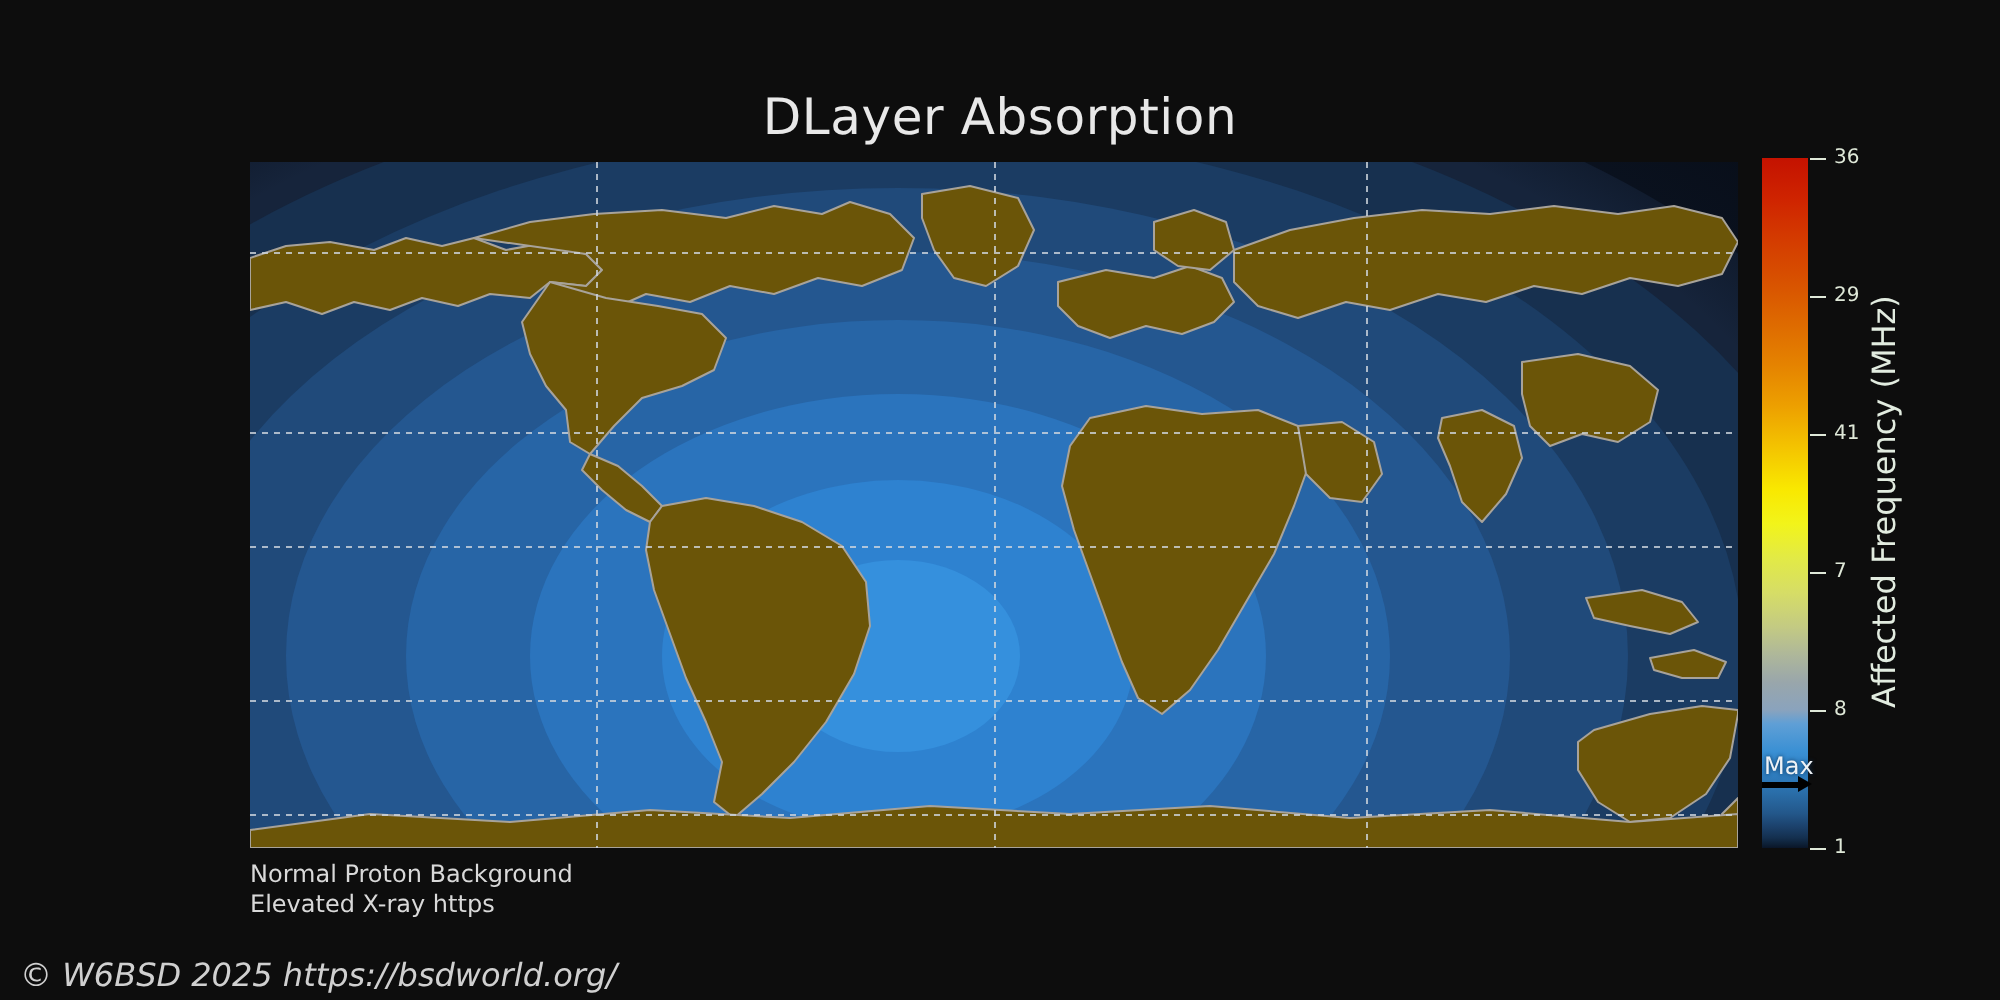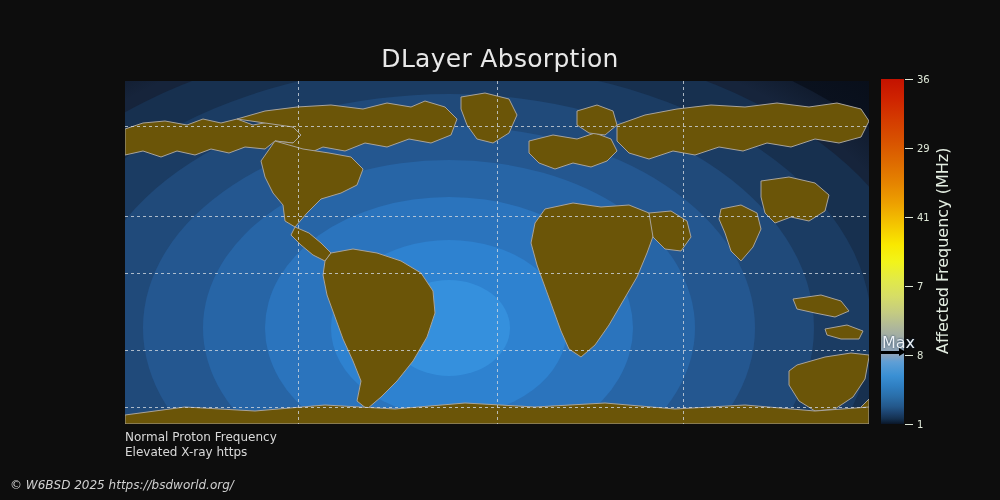--- a/index.html
+++ b/index.html
@@ -58,41 +58,42 @@
     transform:translateY(-50%);white-space:nowrap;
   }
   .cbar-title{
     position:absolute;left:930px;top:75px;height:352px;width:24px;
     color:#e2ece0;font-size:16px;
     writing-mode:vertical-rl;transform:rotate(180deg);
     display:flex;align-items:center;justify-content:center;white-space:nowrap;
   }
   .maxmark{position:absolute;left:-1px;width:26px;}
   .maxmark .mtxt{
-    color:#eef2f6;font-size:16px;line-height:10px;padding-left:2px;
+    color:#eef2f6;font-size:12px;line-height:10px;padding-left:2px;
     text-shadow:0 0 2px #0a2e52;
+    margin-top:40px;
   }
   .maxmark .marrow{position:relative;height:9px;}
   .maxmark .marrow .shaft{
     position:absolute;left:1px;top:3px;width:20px;height:3px;background:#000;
   }
   .maxmark .marrow .head{
     position:absolute;left:19px;top:0px;width:0;height:0;
     border-top:4.5px solid transparent;border-bottom:4.5px solid transparent;
     border-left:7px solid #000;
   }
 
   
   .ann{position:absolute;color:#d9d9d9;font-size:12px;white-space:nowrap;}
   .ann-l1{left:125px;top:430px;}
   .ann-l2{left:125px;top:445px;}
   .ann-r{left:719px;top:435px;}
   .footer{
     position:absolute;left:10px;top:478px;color:#d0d0d0;
-    font-size:12px;font-style:italic;white-space:nowrap;
+    font-size:16px;font-style:italic;white-space:nowrap;
   }
 </style>
 </head>
 <body>
 
 <div id="root">
 
   <div class="title">DLayer Absorption</div>
 
   <div class="map-wrap">
@@ -233,18 +234,18 @@
 
     <div class="cbar-tick" style="top:276px;"></div>
     <div class="cbar-lbl" style="top:276px;">8</div>
 
     <div class="cbar-tick" style="top:345px;"></div>
     <div class="cbar-lbl" style="top:345px;">1</div>
   </div>
 
   <div class="cbar-title">Affected Frequency (MHz)</div>
 
-  <div class="ann ann-l1">Normal Proton Frequency</div>
+  <div class="ann ann-l1">Normal Proton Background</div>
   <div class="ann ann-l2">Elevated X-ray https</div>
 
   <div class="footer">© W6BSD 2025 https://bsdworld.org/</div>
 
 </div>
 
 </body></html>

